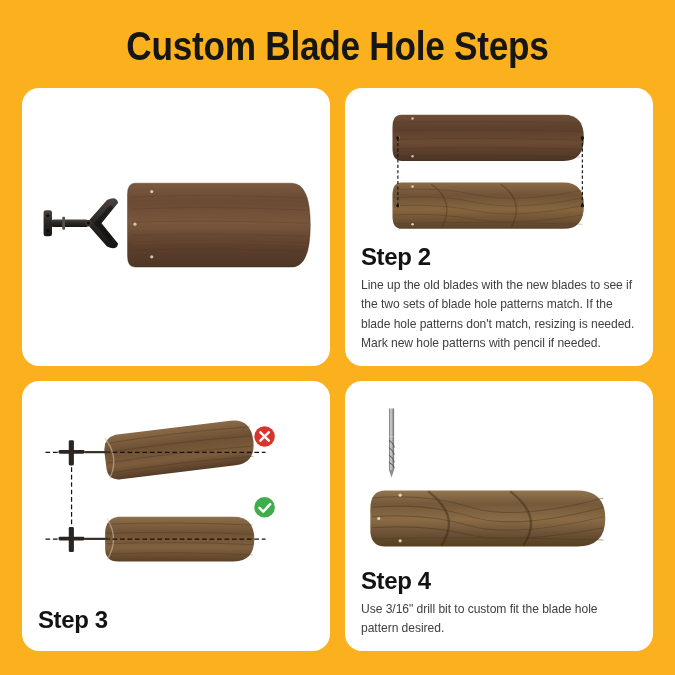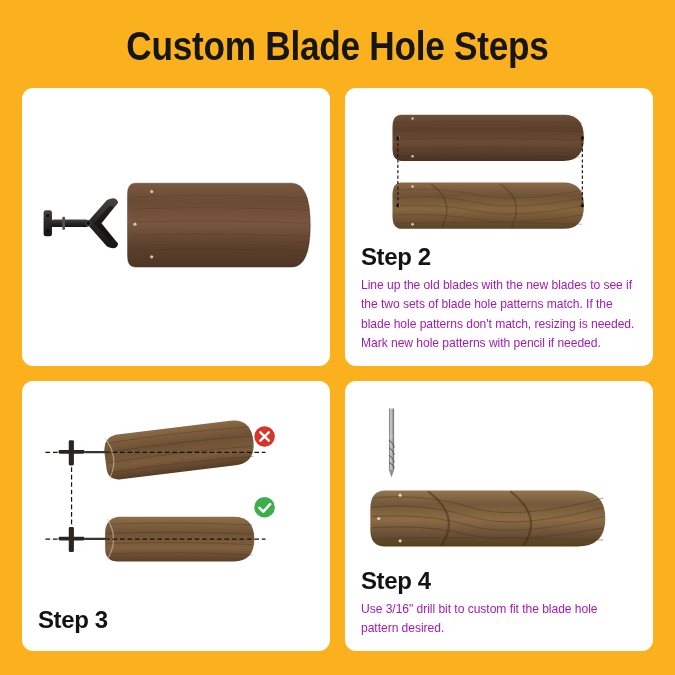--- a/index.html
+++ b/index.html
@@ -43,21 +43,21 @@
   .grid {
     flex: 1;
     display: grid;
     grid-template-columns: 1fr 1fr;
     grid-template-rows: 278px 1fr;
     gap: 15px;
   }
 
   .card {
     background: #ffffff;
-    border-radius: 11px;
+    border-radius: 17px;
     padding: 20px 16px 12px 16px;
     display: flex;
     flex-direction: column;
     overflow: hidden;
     position: relative;
     justify-content: flex-end;
   }
 
   .card-art {
     flex: 1;
@@ -71,21 +71,21 @@
     font-size: 24px;
     font-weight: bold;
     color: #131313;
     letter-spacing: -0.4px;
     line-height: 1.05;
     margin-bottom: 7px;
   }
 
   .step-body {
     font-size: 12.1px;
-    color: #a21caf;
+    color: #404040;
     line-height: 1.62;
     letter-spacing: -0.05px;
   }
 
   
   .card-1 .card-art { margin-top: 8px;  margin-bottom: 16px; }
   .card-2 .card-art { margin-top: 2px;  margin-bottom: 10px; }
   .card-3 .card-art { margin-top: 2px;  margin-bottom: 10px; }
   .card-4 .card-art { margin-top: 0px;  margin-bottom: 10px; }
 </style>

